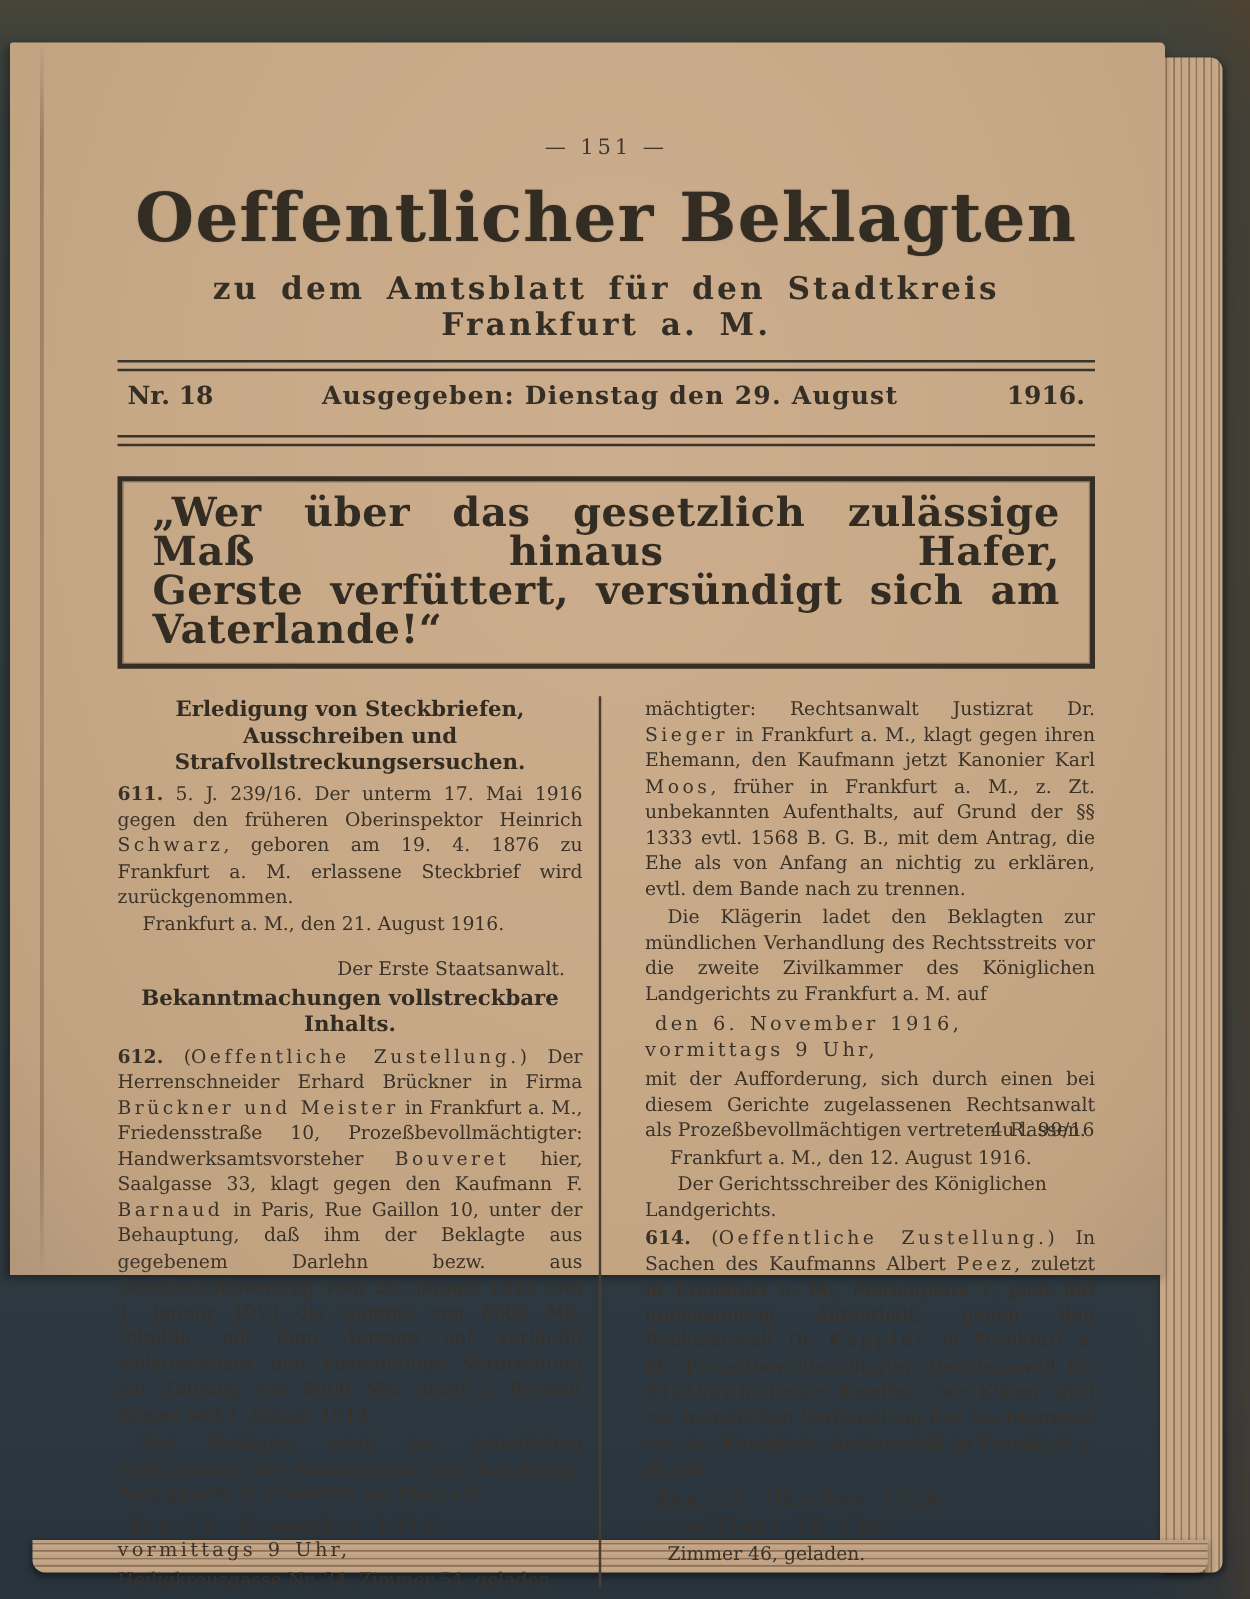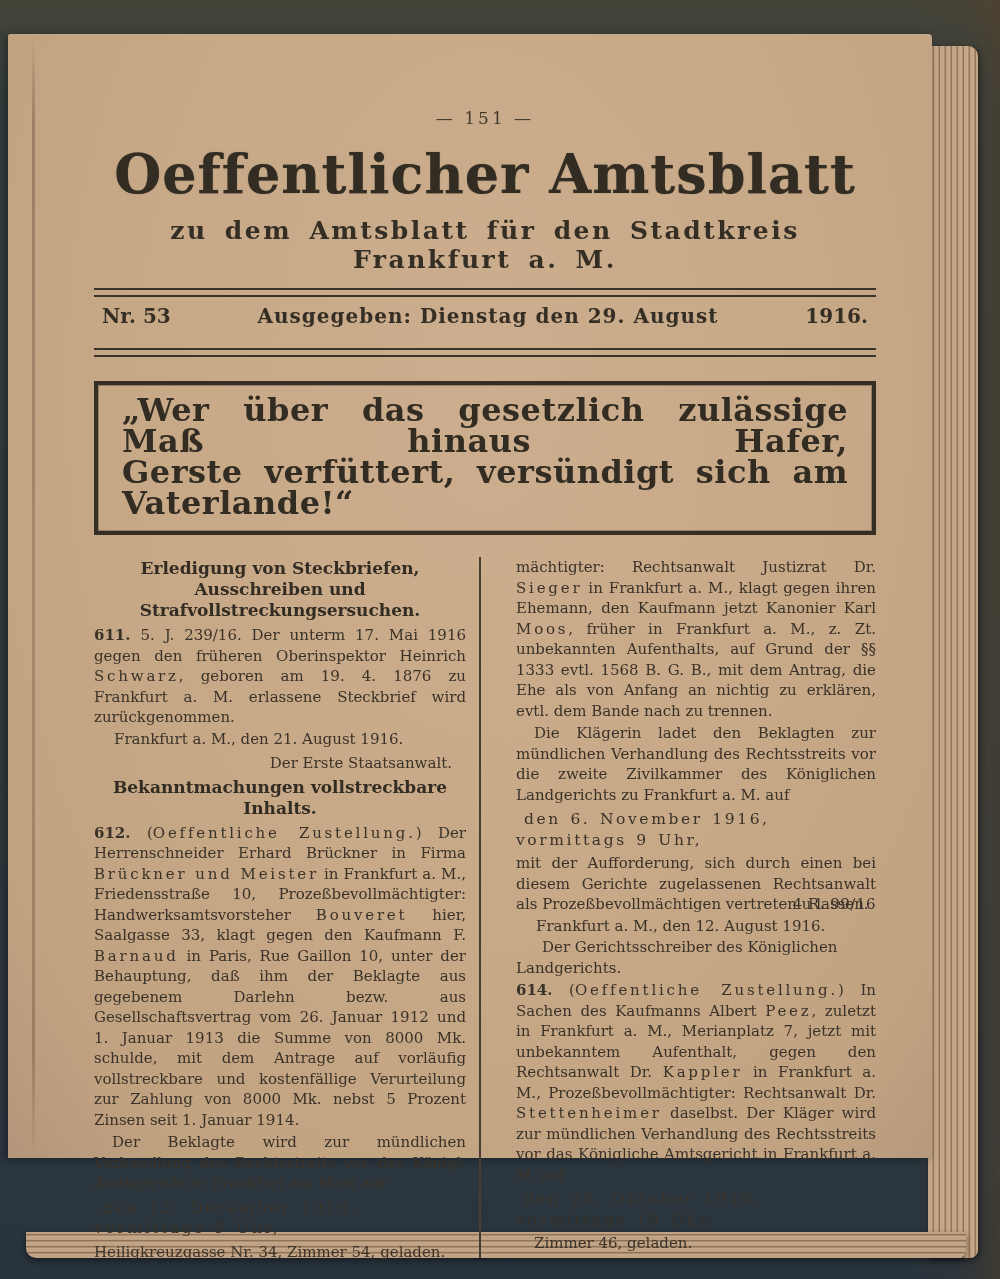--- a/index.html
+++ b/index.html
@@ -27,21 +27,21 @@
     box-shadow:2px 2px 6px rgba(0,0,0,.45);
   }
   .stack-bottom{
     position:absolute;left:26px;top:1232px;width:940px;height:26px;
     background:repeating-linear-gradient(0deg,#bda083 0px,#c6a888 4px,#8f7257 5px,#8f7257 6px);
     border-radius:0 0 8px 10px;
     box-shadow:0 3px 6px rgba(0,0,0,.45);
   }
   
   .page{
-    position:absolute;left:8px;top:34px;width:924px;height:1124px;
+    position:absolute;left:8px;top:34px;width:924px;height:986px;
     background:radial-gradient(ellipse at 52% 32%,#ccae8e 0%,#c7a988 50%,#c0a281 85%,#b3957a 100%);
     box-shadow:-3px 2px 8px rgba(0,0,0,.35);
     border-radius:2px 4px 0 0;
     box-sizing:border-box;
     padding:74px 56px 0 86px;
     color:#3a3228;
   }
   .page::before{ 
     content:'';position:absolute;left:24px;top:0;bottom:0;width:3px;
     background:linear-gradient(180deg,rgba(95,71,48,0) 0%,rgba(95,71,48,.40) 8%,rgba(95,71,48,.30) 55%,rgba(95,71,48,.38) 90%,rgba(95,71,48,0) 100%);
@@ -80,47 +80,47 @@
   .col-left{width:372px;padding-right:26px;flex:none;}
   .col-right{flex:1;padding-left:24px;}
   .heading{
     font-weight:bold;text-align:center;font-size:17px;line-height:21px;
     margin:3px 0 4px 0;color:#332c22;text-align-last:center;
   }
   p{margin:0;}
   .para{margin-top:2px;}
   .indent{text-indent:18px;}
   .place{text-indent:20px;text-align:left;margin-top:1px;}
-  .sig-right{text-align:right;padding-right:14px;margin-top:4px;}
+  .sig-right{text-align:right;padding-right:14px;margin-top:16px;}
   .sig-indent{text-indent:26px;text-align:left;margin-top:1px;}
   .date-line{
     letter-spacing:2.6px;word-spacing:2px;text-indent:8px;text-align:left;
     margin-top:4px;margin-bottom:3px;font-size:15.5px;
   }
   .para-ref{position:relative;margin-top:1px;}
   .para-ref .ref{position:absolute;right:0;bottom:0;letter-spacing:.5px;}
   .sp{letter-spacing:2.8px;}
   .b{font-weight:bold;}
 </style>
 </head>
 <body>
 
 <div class="backdrop"></div>
 <div class="stack-right"></div>
 <div class="stack-bottom"></div>
 
 <div class="page">
 
   <div class="pagenum">— 151 —</div>
-  <div class="title">Oeffentlicher Amtsblatt</div>
+  <div class="title">Oeffentlicher Beklagten</div>
   <div class="subtitle">zu dem Amtsblatt für den Stadtkreis Frankfurt a. M.</div>
 
   <div class="rule2"></div>
   <div class="issue-row">
-    <span>Nr. 53</span>
+    <span>Nr. 18</span>
     <span class="issue-center">Ausgegeben: Dienstag den 29. August</span>
     <span>1916.</span>
   </div>
   <div class="rule2"></div>
 
   <div class="slogan-box">
     <div class="slogan-line">„Wer über das gesetzlich zulässige Maß hinaus Hafer,</div>
     <div class="slogan-line">Gerste verfüttert, versündigt sich am Vaterlande!“</div>
   </div>
 

